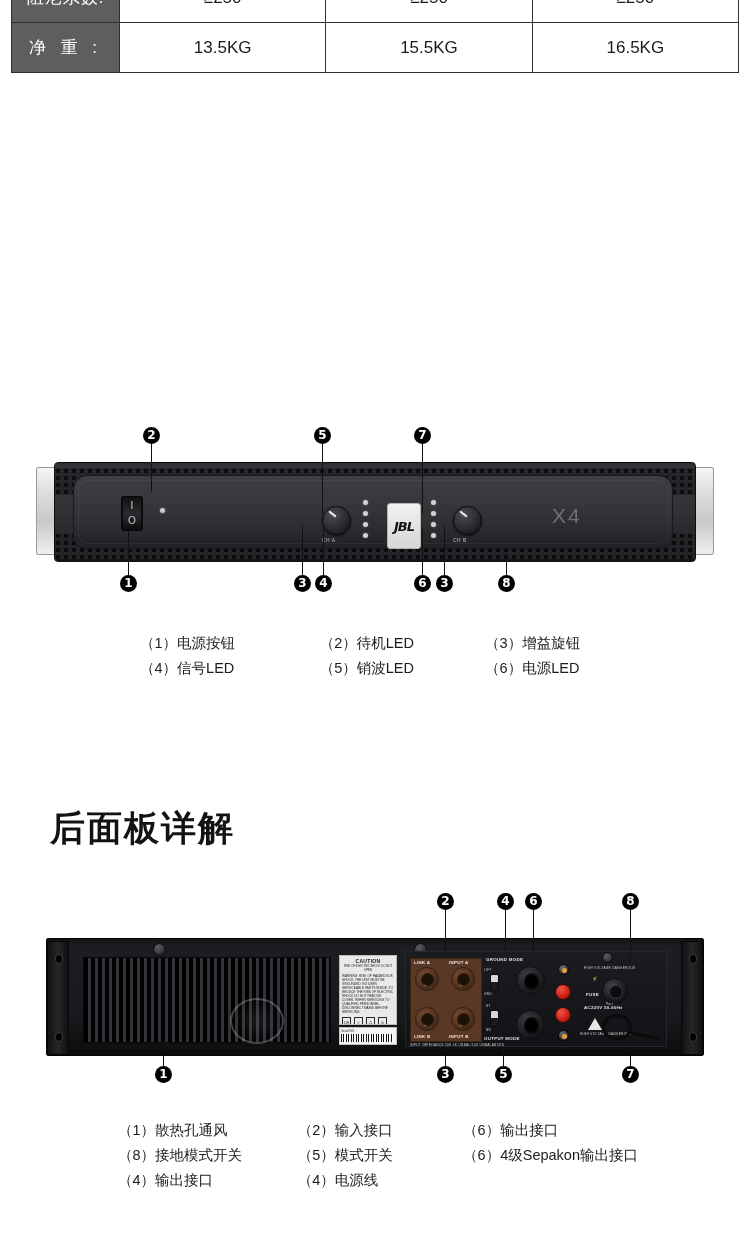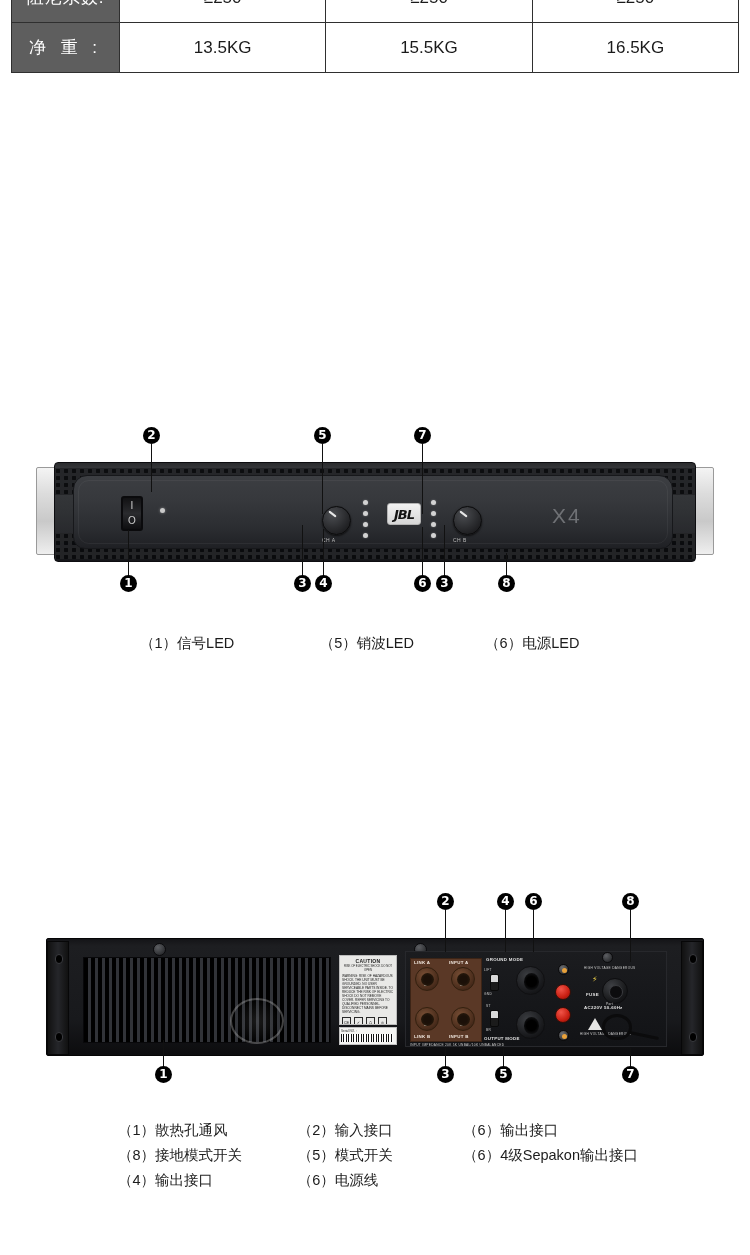--- a/index.html
+++ b/index.html
@@ -162,21 +162,21 @@
   .led-stack { position: absolute; width: 14px; }
   .led-stack .led {
     width: 5px; height: 5px; border-radius: 50%;
     background: #d2d2d2; margin-bottom: 6px;
     box-shadow: 0 0 2px rgba(255,255,255,.35);
   }
   #leds-a { left: 289px; top: 24px; }
   #leds-b { left: 357px; top: 24px; }
   .jbl-logo {
     position: absolute; left: 313px; top: 27px;
-    width: 34px; height: 22px;
+    width: 34px; height: 46px;
     background: linear-gradient(to bottom,#f2f2f2,#d6d6d6);
     border-radius: 3px;
     display: flex; align-items: center; justify-content: center;
     font-size: 13px; font-weight: bold; font-style: italic;
     color: #131313; letter-spacing: -1px;
     font-family: "DejaVu Sans", sans-serif;
     border: 1px solid #b4b4b4;
   }
   .model-badge {
     position: absolute; left: 478px; top: 28px;
@@ -435,26 +435,32 @@
   <div class="callout" style="left:315px;top:575px;">4</div>
   <div class="leader" style="left:422px;top:527px;height:50px;"></div>
   <div class="callout" style="left:414px;top:575px;">6</div>
   <div class="leader" style="left:444px;top:525px;height:52px;"></div>
   <div class="callout" style="left:436px;top:575px;">3</div>
   <div class="leader" style="left:506px;top:553px;height:24px;"></div>
   <div class="callout" style="left:498px;top:575px;">8</div>
 
   <div class="legend" id="front-legend">
     <div class="legend-row">
-      <div class="legend-item c1">（1）信号LED</div>
+      <div class="legend-item c1">（1）电源按钮</div>
+      <div class="legend-item c2">（2）待机LED</div>
+      <div class="legend-item c3">（3）增益旋钮</div>
+    </div>
+    <div class="legend-row">
+      <div class="legend-item c1">（4）信号LED</div>
       <div class="legend-item c2">（5）销波LED</div>
       <div class="legend-item c3">（6）电源LED</div>
     </div>
   </div>
 
+  <div class="sect-title" id="rear-heading">后面板详解</div>
 
   <div id="rear-unit">
     <div class="rear-chassis">
 
       <div class="rear-flange" id="flange-l">
         <div class="flange-hole" style="top:12px;"></div>
         <div class="flange-hole" style="top:90px;"></div>
       </div>
       <div class="rear-flange" id="flange-r">
         <div class="flange-hole" style="top:12px;"></div>
@@ -571,18 +577,18 @@
       <div class="legend-item c2">（2）输入接口</div>
       <div class="legend-item c3">（6）输出接口</div>
     </div>
     <div class="legend-row">
       <div class="legend-item c1">（8）接地模式开关</div>
       <div class="legend-item c2">（5）模式开关</div>
       <div class="legend-item c3">（6）4级Sepakon输出接口</div>
     </div>
     <div class="legend-row">
       <div class="legend-item c1">（4）输出接口</div>
-      <div class="legend-item c2">（6）电源线</div>
+      <div class="legend-item c2">（4）电源线</div>
       <div class="legend-item c3"></div>
     </div>
   </div>
 
 </div>
 
 </body></html>

